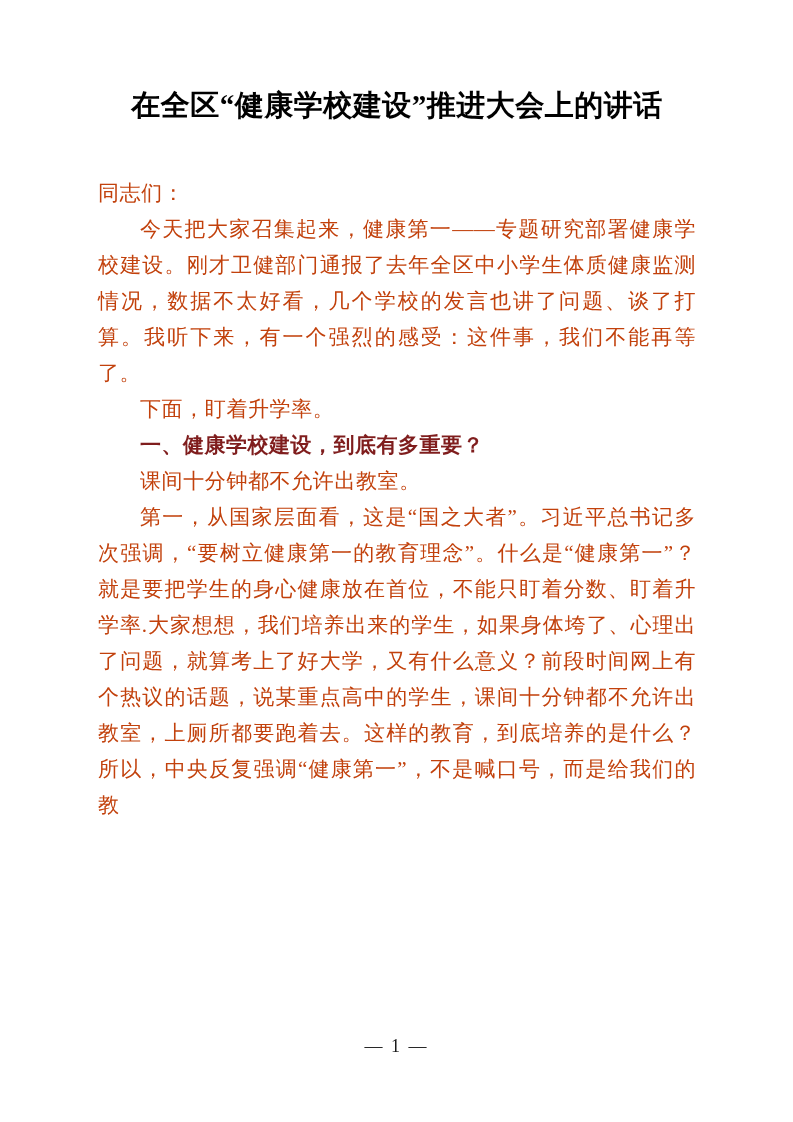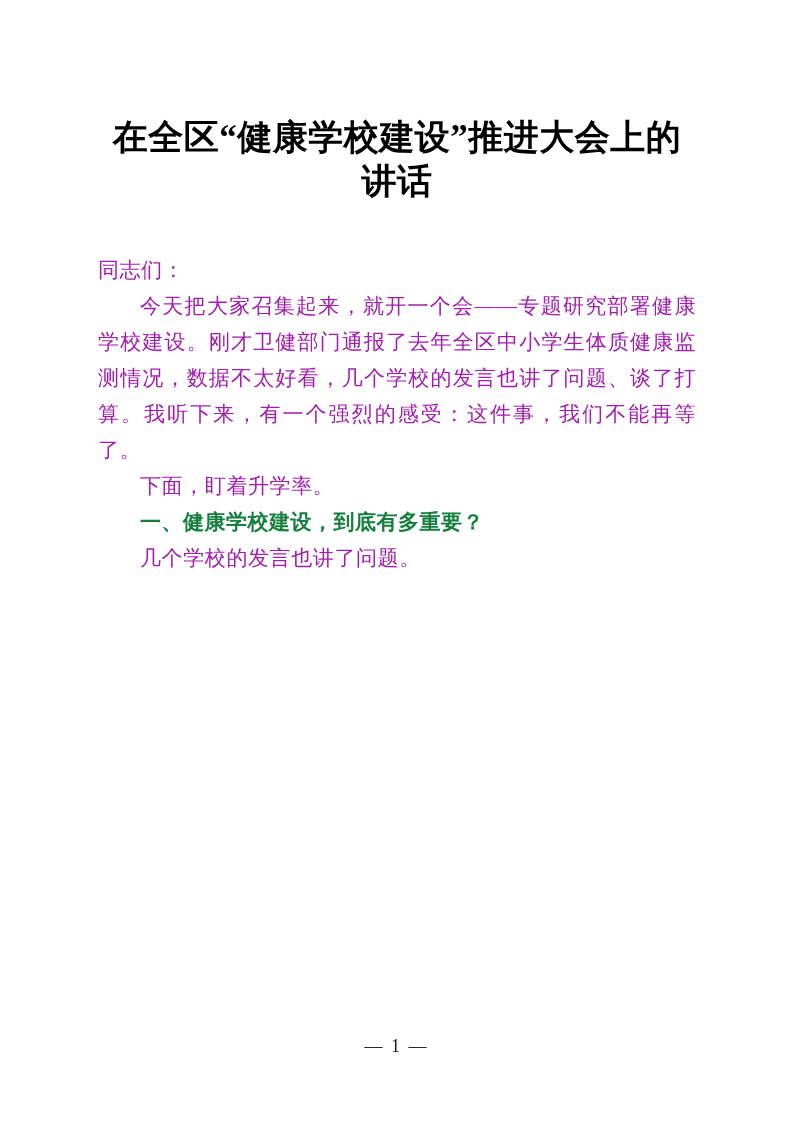--- a/index.html
+++ b/index.html
@@ -23,36 +23,36 @@
     position: absolute;
     left: 98px;
     top: 0;
     width: 598px;
   }
 
   
   .doc-title {
     font-family: "Liberation Serif", "DejaVu Serif", serif;
     font-weight: bold;
-    font-size: 35px;
+    font-size: 29px;
     line-height: 44px;
     color: #000000;
     text-align: center;
     letter-spacing: 0.5px;
-    margin: 12px;
-    padding-top: 104px;
+    margin: 0;
+    padding-top: 83px;
     word-break: break-all;
   }
 
   
   .para {
     font-family: "Liberation Serif", "DejaVu Serif", serif;
     font-size: 21px;
     line-height: 36px;
-    color: #a21caf;
+    color: #c2410c;
     text-align: justify;
     text-justify: inter-character;
     margin: 0;
     word-break: break-all;
     letter-spacing: 0.6px;
   }
 
   .para.first-block {
     margin-top: 48px;
   }
@@ -60,21 +60,21 @@
   .para.indent {
     text-indent: 2em;
   }
 
   
   .section-heading {
     font-family: "Liberation Sans", "DejaVu Sans", sans-serif;
     font-weight: bold;
     font-size: 21px;
     line-height: 36px;
-    color: #15803d;
+    color: #7f1d1d;
     text-indent: 2em;
     margin: 0;
     letter-spacing: 0.5px;
     word-break: break-all;
   }
 
   
   .page-footer {
     position: absolute;
     left: 0;
@@ -91,27 +91,28 @@
 <body>
 
 <div class="page">
 
   <div class="content">
 
     <h1 class="doc-title">在全区“健康学校建设”推进大会上的讲话</h1>
 
     <p class="para first-block">同志们：</p>
 
-    <p class="para indent">今天把大家召集起来，就开一个会——专题研究部署健康学校建设。刚才卫健部门通报了去年全区中小学生体质健康监测情况，数据不太好看，几个学校的发言也讲了问题、谈了打算。我听下来，有一个强烈的感受：这件事，我们不能再等了。</p>
+    <p class="para indent">今天把大家召集起来，健康第一——专题研究部署健康学校建设。刚才卫健部门通报了去年全区中小学生体质健康监测情况，数据不太好看，几个学校的发言也讲了问题、谈了打算。我听下来，有一个强烈的感受：这件事，我们不能再等了。</p>
 
 
     <p class="para indent">下面，盯着升学率。</p>
 
     <p class="section-heading">一、健康学校建设，到底有多重要？</p>
 
-    <p class="para indent">几个学校的发言也讲了问题。</p>
+    <p class="para indent">课间十分钟都不允许出教室。</p>
 
+    <p class="para indent">第一，从国家层面看，这是“国之大者”。习近平总书记多次强调，“要树立健康第一的教育理念”。什么是“健康第一”？就是要把学生的身心健康放在首位，不能只盯着分数、盯着升学率.大家想想，我们培养出来的学生，如果身体垮了、心理出了问题，就算考上了好大学，又有什么意义？前段时间网上有个热议的话题，说某重点高中的学生，课间十分钟都不允许出教室，上厕所都要跑着去。这样的教育，到底培养的是什么？所以，中央反复强调“健康第一”，不是喊口号，而是给我们的教</p>
 
   </div>
 
   <div class="page-footer">— 1 —</div>
 
 </div>
 
 </body></html>

